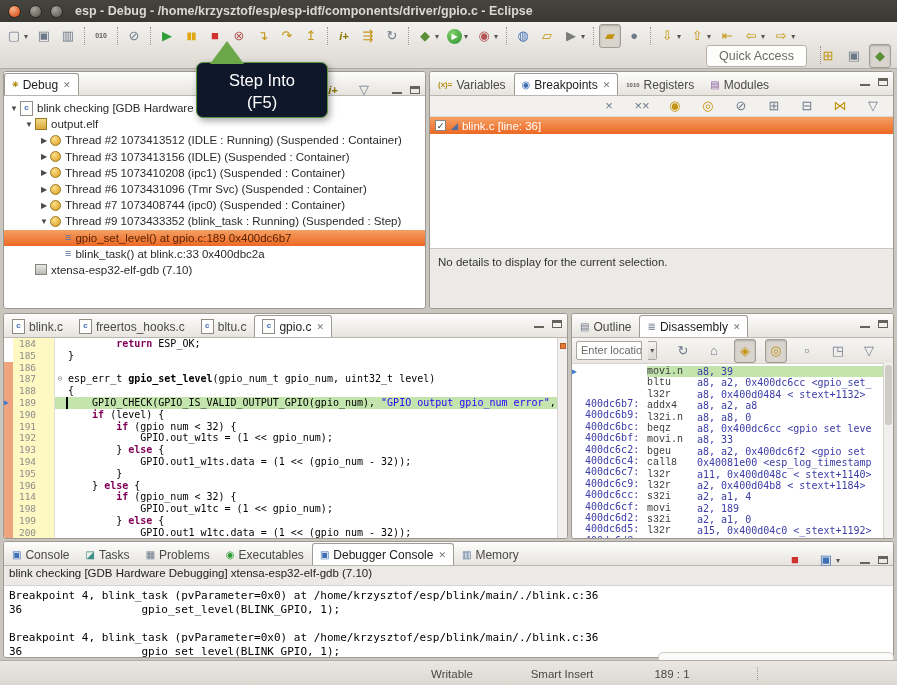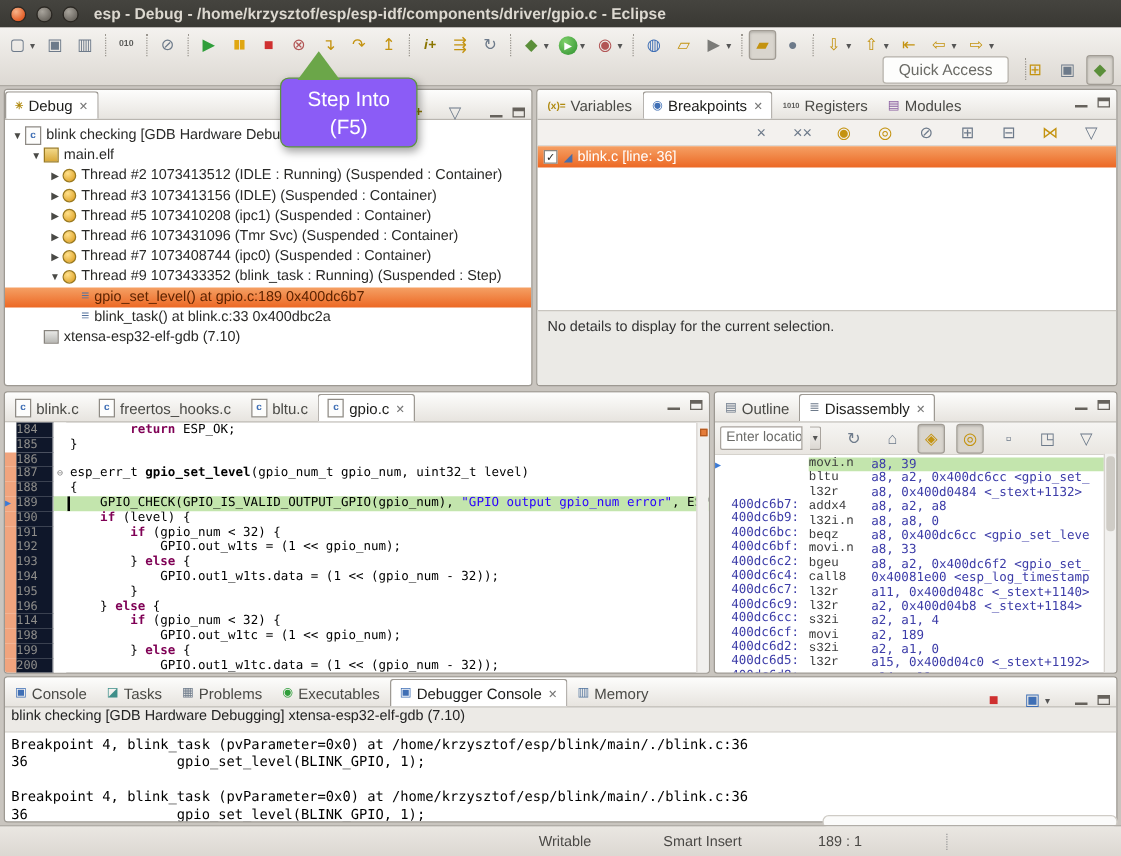--- a/index.html
+++ b/index.html
@@ -60,21 +60,21 @@
   .bp-row{height:17px;background:linear-gradient(#f5a064,#ec6824);display:flex;align-items:center;color:#fff;font-size:11.5px;padding-left:5px;}
   .checkbox{width:11px;height:11px;background:#fff;border:1px solid #8a8680;display:inline-flex;align-items:center;justify-content:center;font-size:9px;color:#2a2a28;margin-right:5px;box-sizing:border-box;}
   .bp-icn{color:#4a6da7;font-size:9px;margin-right:4px;}
   .bp-detail{position:absolute;left:0;right:0;bottom:0;height:60px;background:#ebeae6;border-top:1px solid #c9c6c0;font-size:11.5px;color:#333;padding:7px 8px;box-sizing:border-box;}
   
   .ebody{position:relative;}
   .erow{display:flex;height:11.8px;line-height:11.8px;font-family:"DejaVu Sans Mono","Liberation Mono",monospace;font-size:10px;}
   .e-ruler{width:9px;background:#fff;position:relative;flex:none;}
   .e-ruler.orange{background:#f0a47e;}
   .ip{color:#3b7ad6;font-size:8px;line-height:11px;position:absolute;left:0;top:0;}
-  .e-num{width:29px;text-align:left;padding-right:0;color:#8e8d8a;background:#0f172a;border-right:1px solid #ddd;font-size:9.5px;flex:none;}
+  .e-num{width:29px;text-align:center;padding-right:12px;color:#8e8d8a;background:#fef9c3;border-right:1px solid #ddd;font-size:9.5px;flex:none;}
   .e-fold{width:10px;background:#fff;color:#888;font-size:8px;text-align:center;line-height:11px;flex:none;}
   .e-code{flex:1;white-space:pre;overflow:hidden;position:relative;padding-left:3px;color:#000;}
   .erow.current .e-code,.erow.current .e-fold{background:#c3e5ad;}
   .caret{position:absolute;left:1px;top:0;width:1.5px;height:100%;background:#000;}
   .k{color:#7f0055;font-weight:bold;} .s{color:#2a00ff;} .fn{font-weight:bold;}
   .ovr{position:absolute;right:0;top:0;bottom:0;width:9px;background:#f1f0ee;border-left:1px solid #d7d4cf;}
   .ovr .tick{position:absolute;right:1px;top:5px;width:6px;height:6px;background:#e57c3a;border:1px solid #b55a20;box-sizing:border-box;}
   
   .dis-toolbar{height:25px;background:linear-gradient(#f6f5f3,#e9e6e1);border-bottom:1px solid #d5d2cc;display:flex;align-items:center;padding:0 4px;gap:6px;}
   .loc-combo{width:104px;height:17px;background:#fff;border:1px solid #a9a49e;border-radius:2px 0 0 2px;font-size:11px;color:#6b6b68;padding:0 4px;overflow:hidden;white-space:nowrap;line-height:17px;}
@@ -89,21 +89,21 @@
   .dthumb{position:absolute;left:1px;right:1px;top:2px;height:60px;background:#cfccc6;border-radius:3px;}
   
   .console-sub{height:17px;background:#eceae6;border-bottom:1px solid #d8d5d0;font-size:11.5px;padding:1px 5px;color:#222;}
   .console-body{font-family:"DejaVu Sans Mono","Liberation Mono",monospace;font-size:11px;line-height:14px;white-space:pre;padding:3px 5px;color:#000;overflow:hidden;}
   .chscroll{position:absolute;left:658px;top:652px;width:234px;height:9px;background:#fbfbfa;border:1px solid #cfccc6;border-radius:5px;}
   
   .statusbar{position:absolute;left:0;top:660px;width:100%;height:25px;background:linear-gradient(#eae7e2,#dbd7d1);border-top:1px solid #b1ada7;display:flex;align-items:center;font-size:11.5px;color:#4a4845;}
   .sb-cell{width:110px;text-align:center;}
   .sb-grip{border-left:1px dotted #999;height:13px;margin-left:30px;}
   
-  .steptip{position:absolute;left:196px;top:62px;width:110px;height:56px;background:#8b5cf6;border:1px solid #5d9440;border-radius:7px;color:#fff;font-size:16.5px;text-align:center;padding-top:6px;box-sizing:border-box;box-shadow:2px 3px 7px rgba(0,0,0,.35);z-index:50;line-height:22px;margin-left:28px;}
+  .steptip{position:absolute;left:196px;top:62px;width:132px;height:56px;background:#0f172a;border:1px solid #5d9440;border-radius:7px;color:#fff;font-size:16.5px;text-align:center;padding-top:6px;box-sizing:border-box;box-shadow:2px 3px 7px rgba(0,0,0,.35);z-index:50;line-height:22px;}
   .steptip:before{content:"";position:absolute;left:13px;top:-22px;border-left:17px solid transparent;border-right:17px solid transparent;border-bottom:23px solid #6ba649;}
 </style>
 </head>
 <body>
 
 <div id="app">
 
   <div class="titlebar">
     <span class="wc close"></span>
     <span class="wc minb"></span>
@@ -255,21 +255,21 @@
     </div>
     <div class="tree">
         <div class="trow" style="padding-left: 4px;">
           <span class="exp">▼</span>
           <span class="nicn i-capp">c</span>
           <span>blink checking [GDB Hardware Debugging]</span>
         </div>
         <div class="trow" style="padding-left: 19px;">
           <span class="exp">▼</span>
           <span class="nicn i-elf"></span>
-          <span>main.elf</span>
+          <span>output.elf</span>
         </div>
         <div class="trow" style="padding-left: 34px;">
           <span class="exp">▶</span>
           <span class="nicn i-thread"></span>
           <span>Thread #2 1073413512 (IDLE : Running) (Suspended : Container)</span>
         </div>
         <div class="trow" style="padding-left: 34px;">
           <span class="exp">▶</span>
           <span class="nicn i-thread"></span>
           <span>Thread #3 1073413156 (IDLE) (Suspended : Container)</span>

